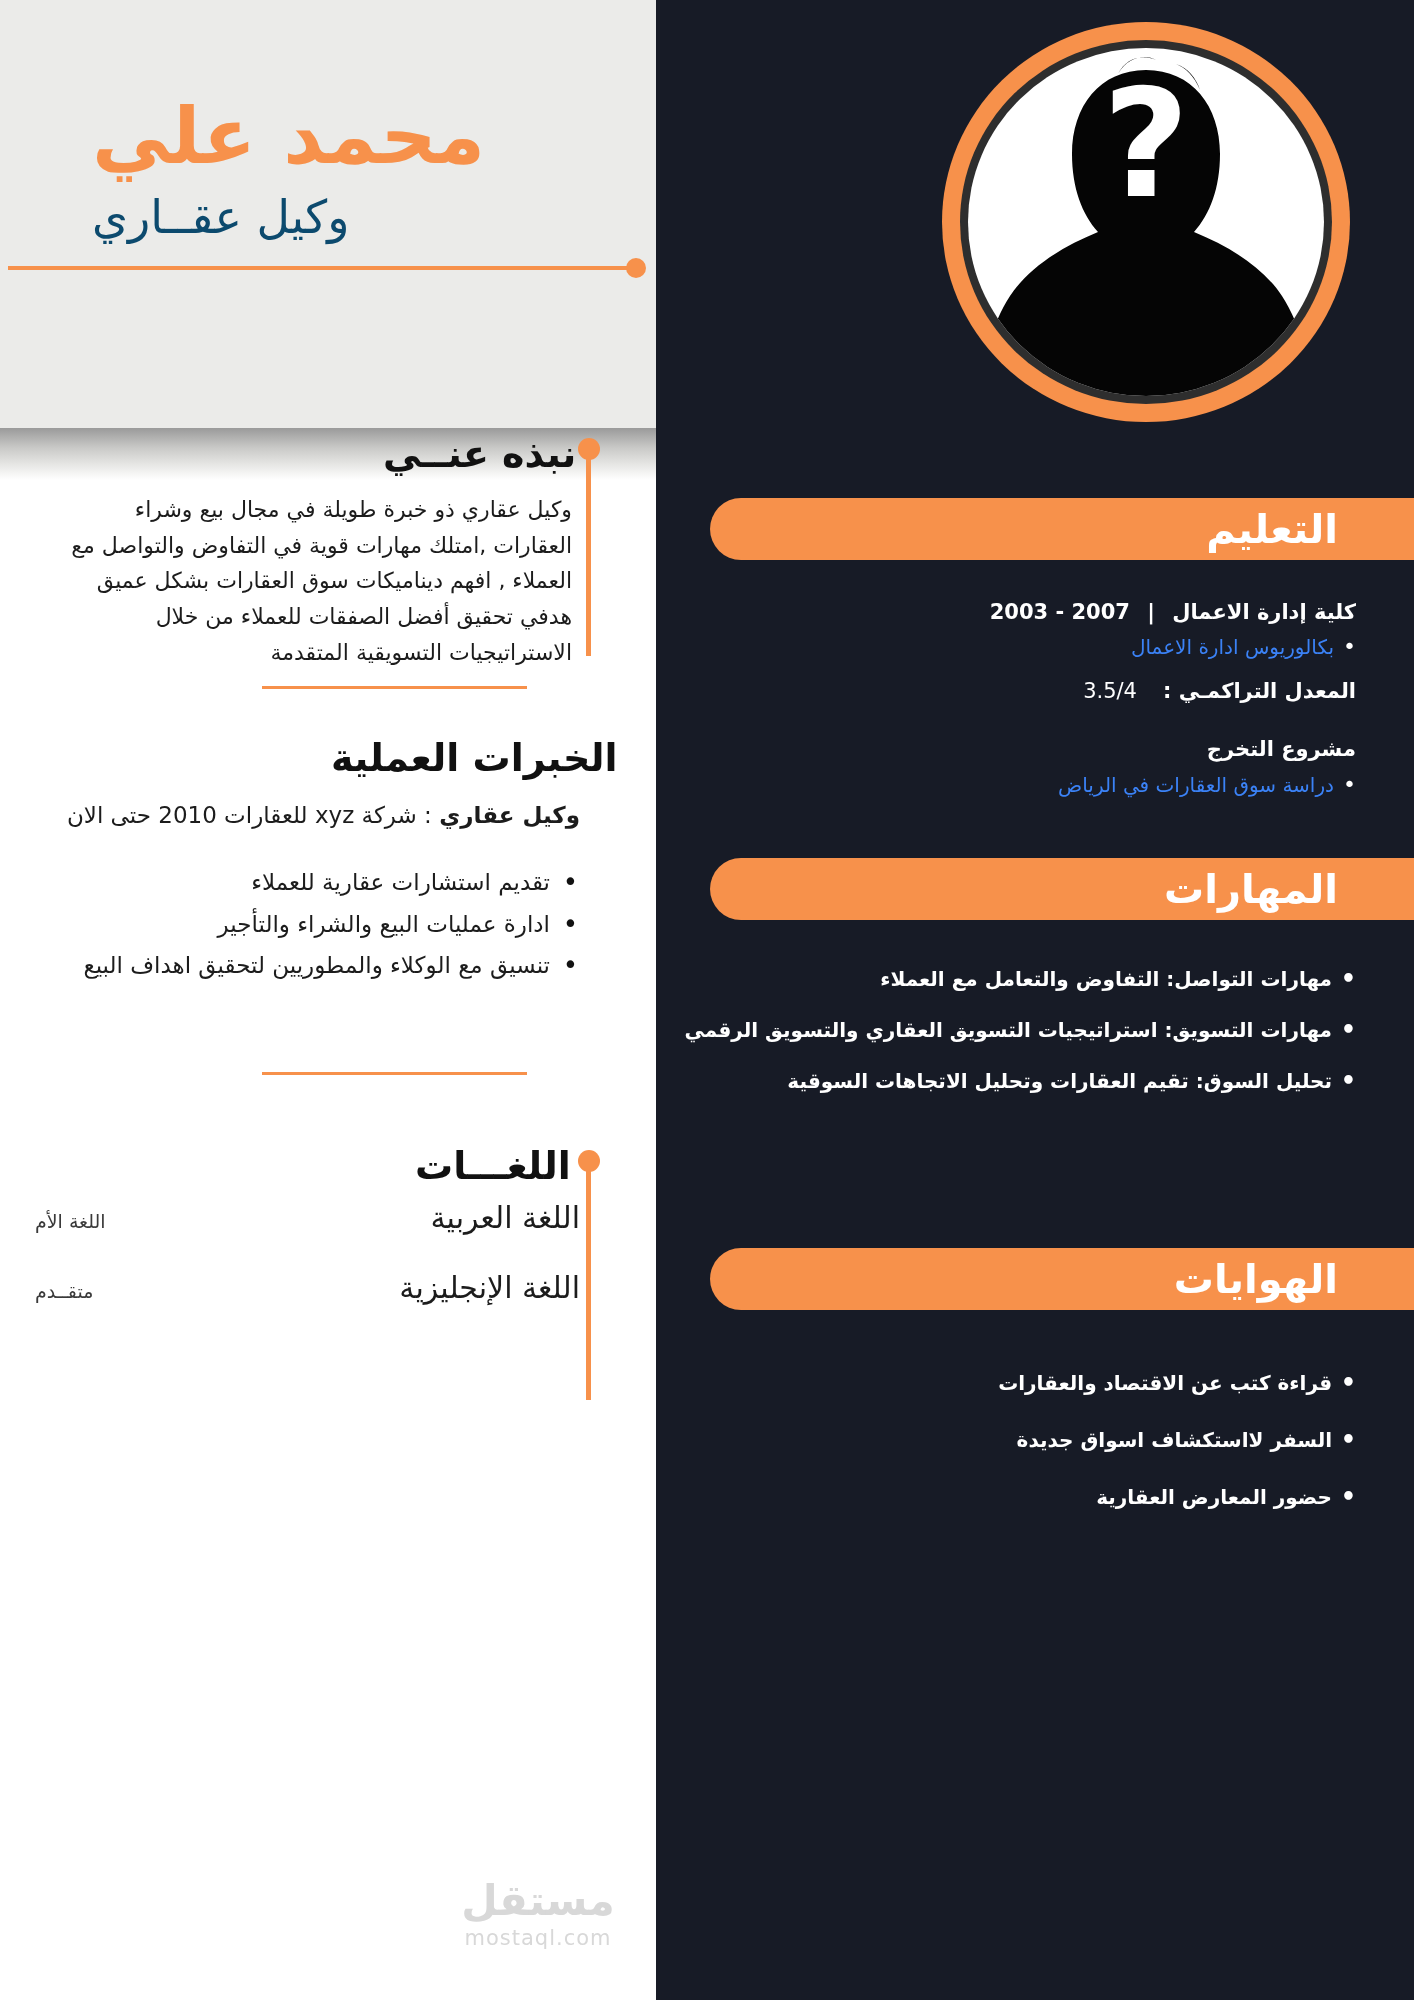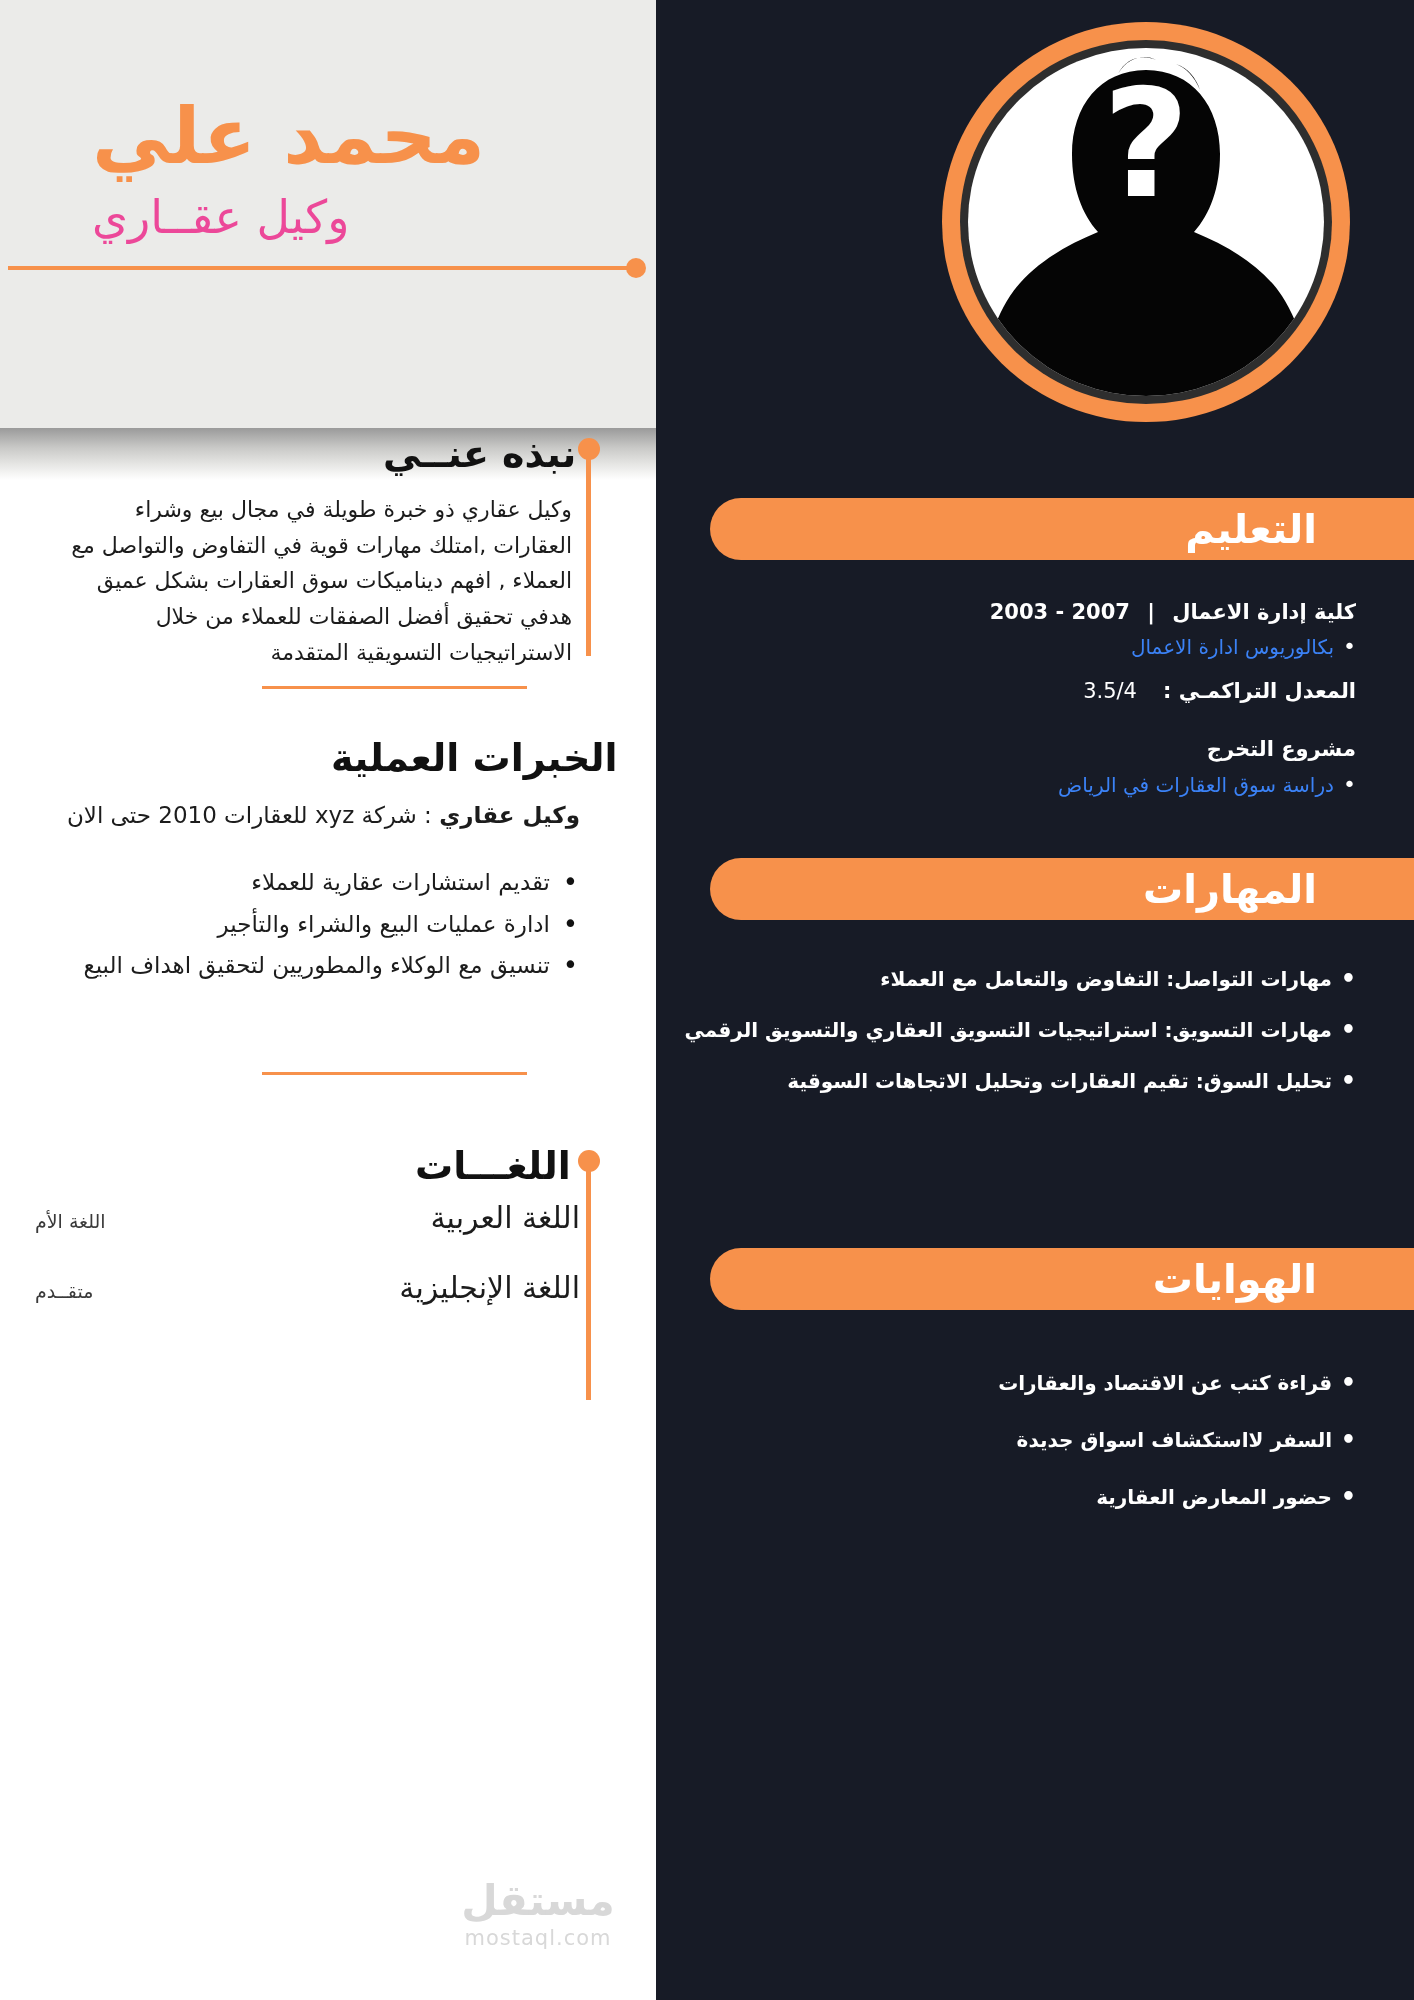--- a/index.html
+++ b/index.html
@@ -44,21 +44,21 @@
     color:#f7914b;
     letter-spacing:0px;
     line-height:1.05;
     direction:rtl;
     text-align:left;
   }
   .title-text {
     margin-top:14px;
     font-size:46px;
     font-weight:400;
-    color:#ec4899;
+    color:#0c4a6e;
     line-height:1.1;
     direction:rtl;
     text-align:left;
     letter-spacing:1px;
   }
 
   .header-rule {
     position:absolute;
     top:266px; left:8px;
     width:626px; height:4px;
@@ -116,21 +116,21 @@
     left:710px;
     width:704px; height:62px;
     background:#f7914b;
     border-top-right-radius:0;
     border-bottom-right-radius:0;
     border-top-left-radius:34px;
     border-bottom-left-radius:34px;
     display:flex;
     align-items:center;
     justify-content:flex-start;
-    padding-right:97px;
+    padding-right:76px;
   }
   .banner-text {
     font-size:40px;
     font-weight:700;
     color:#ffffff;
     line-height:1;
     direction:rtl;
   }
   .banner-edu    { top:498px; }
   .banner-skills { top:858px; }

